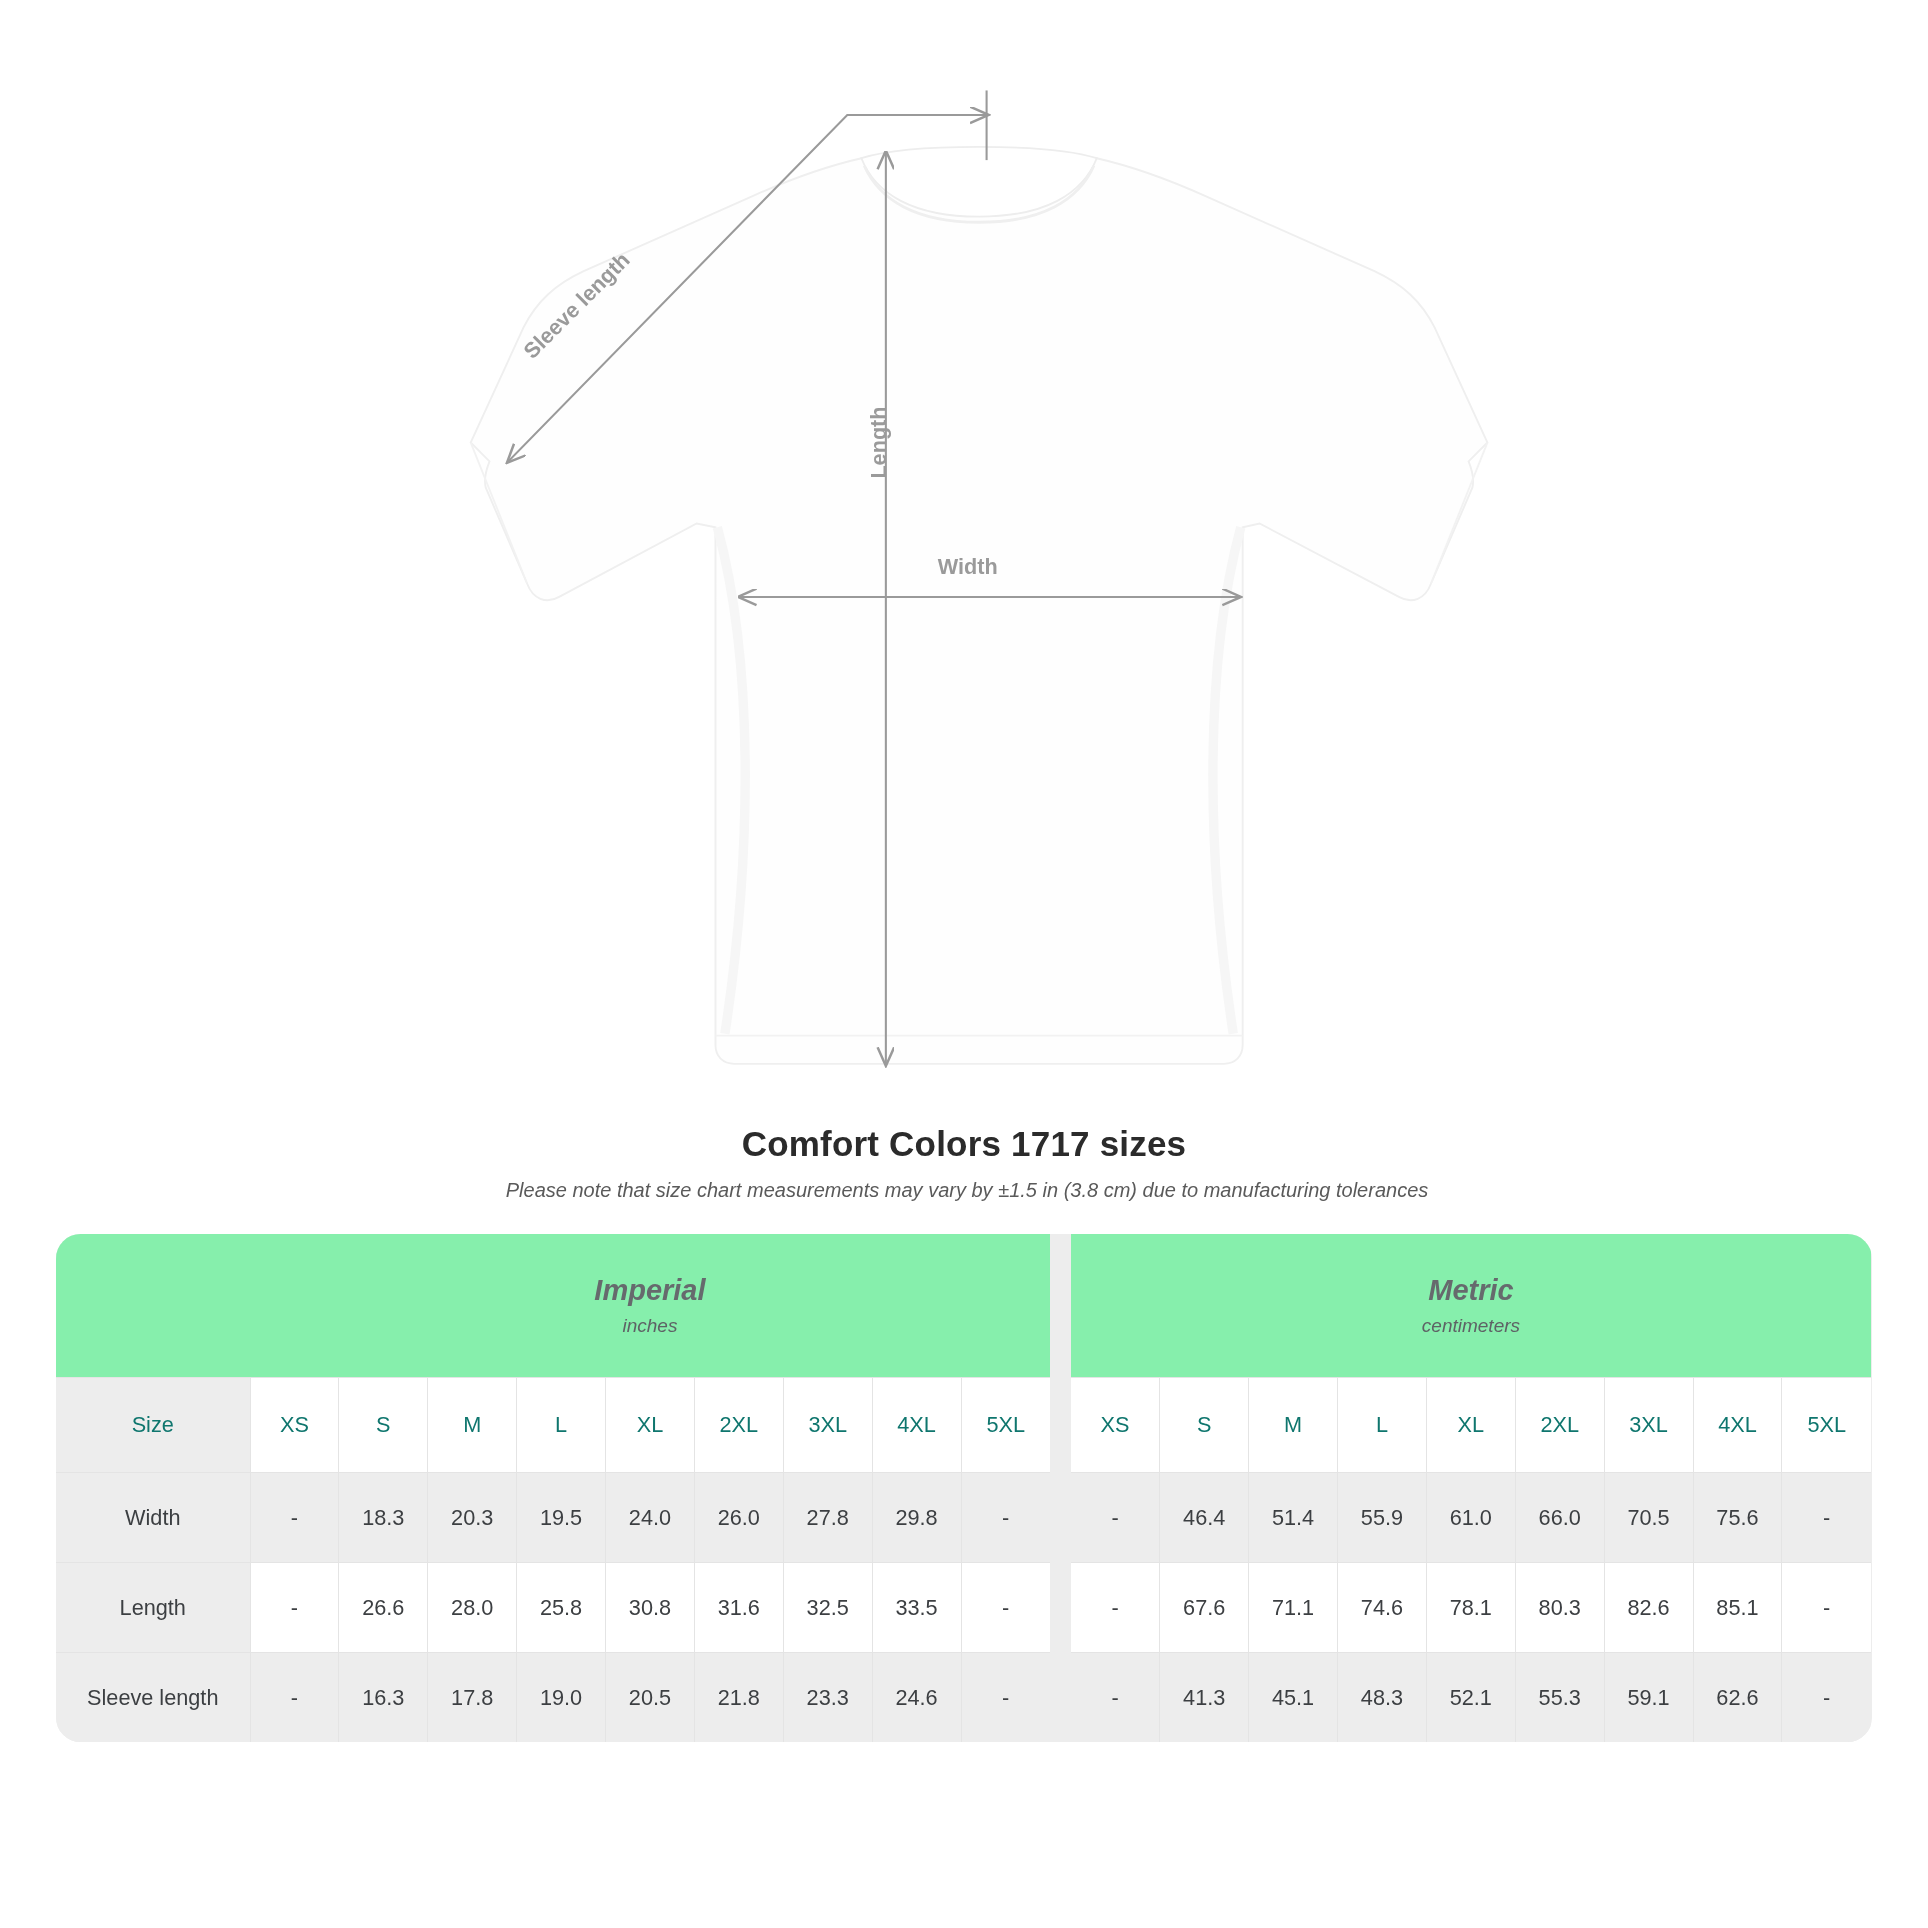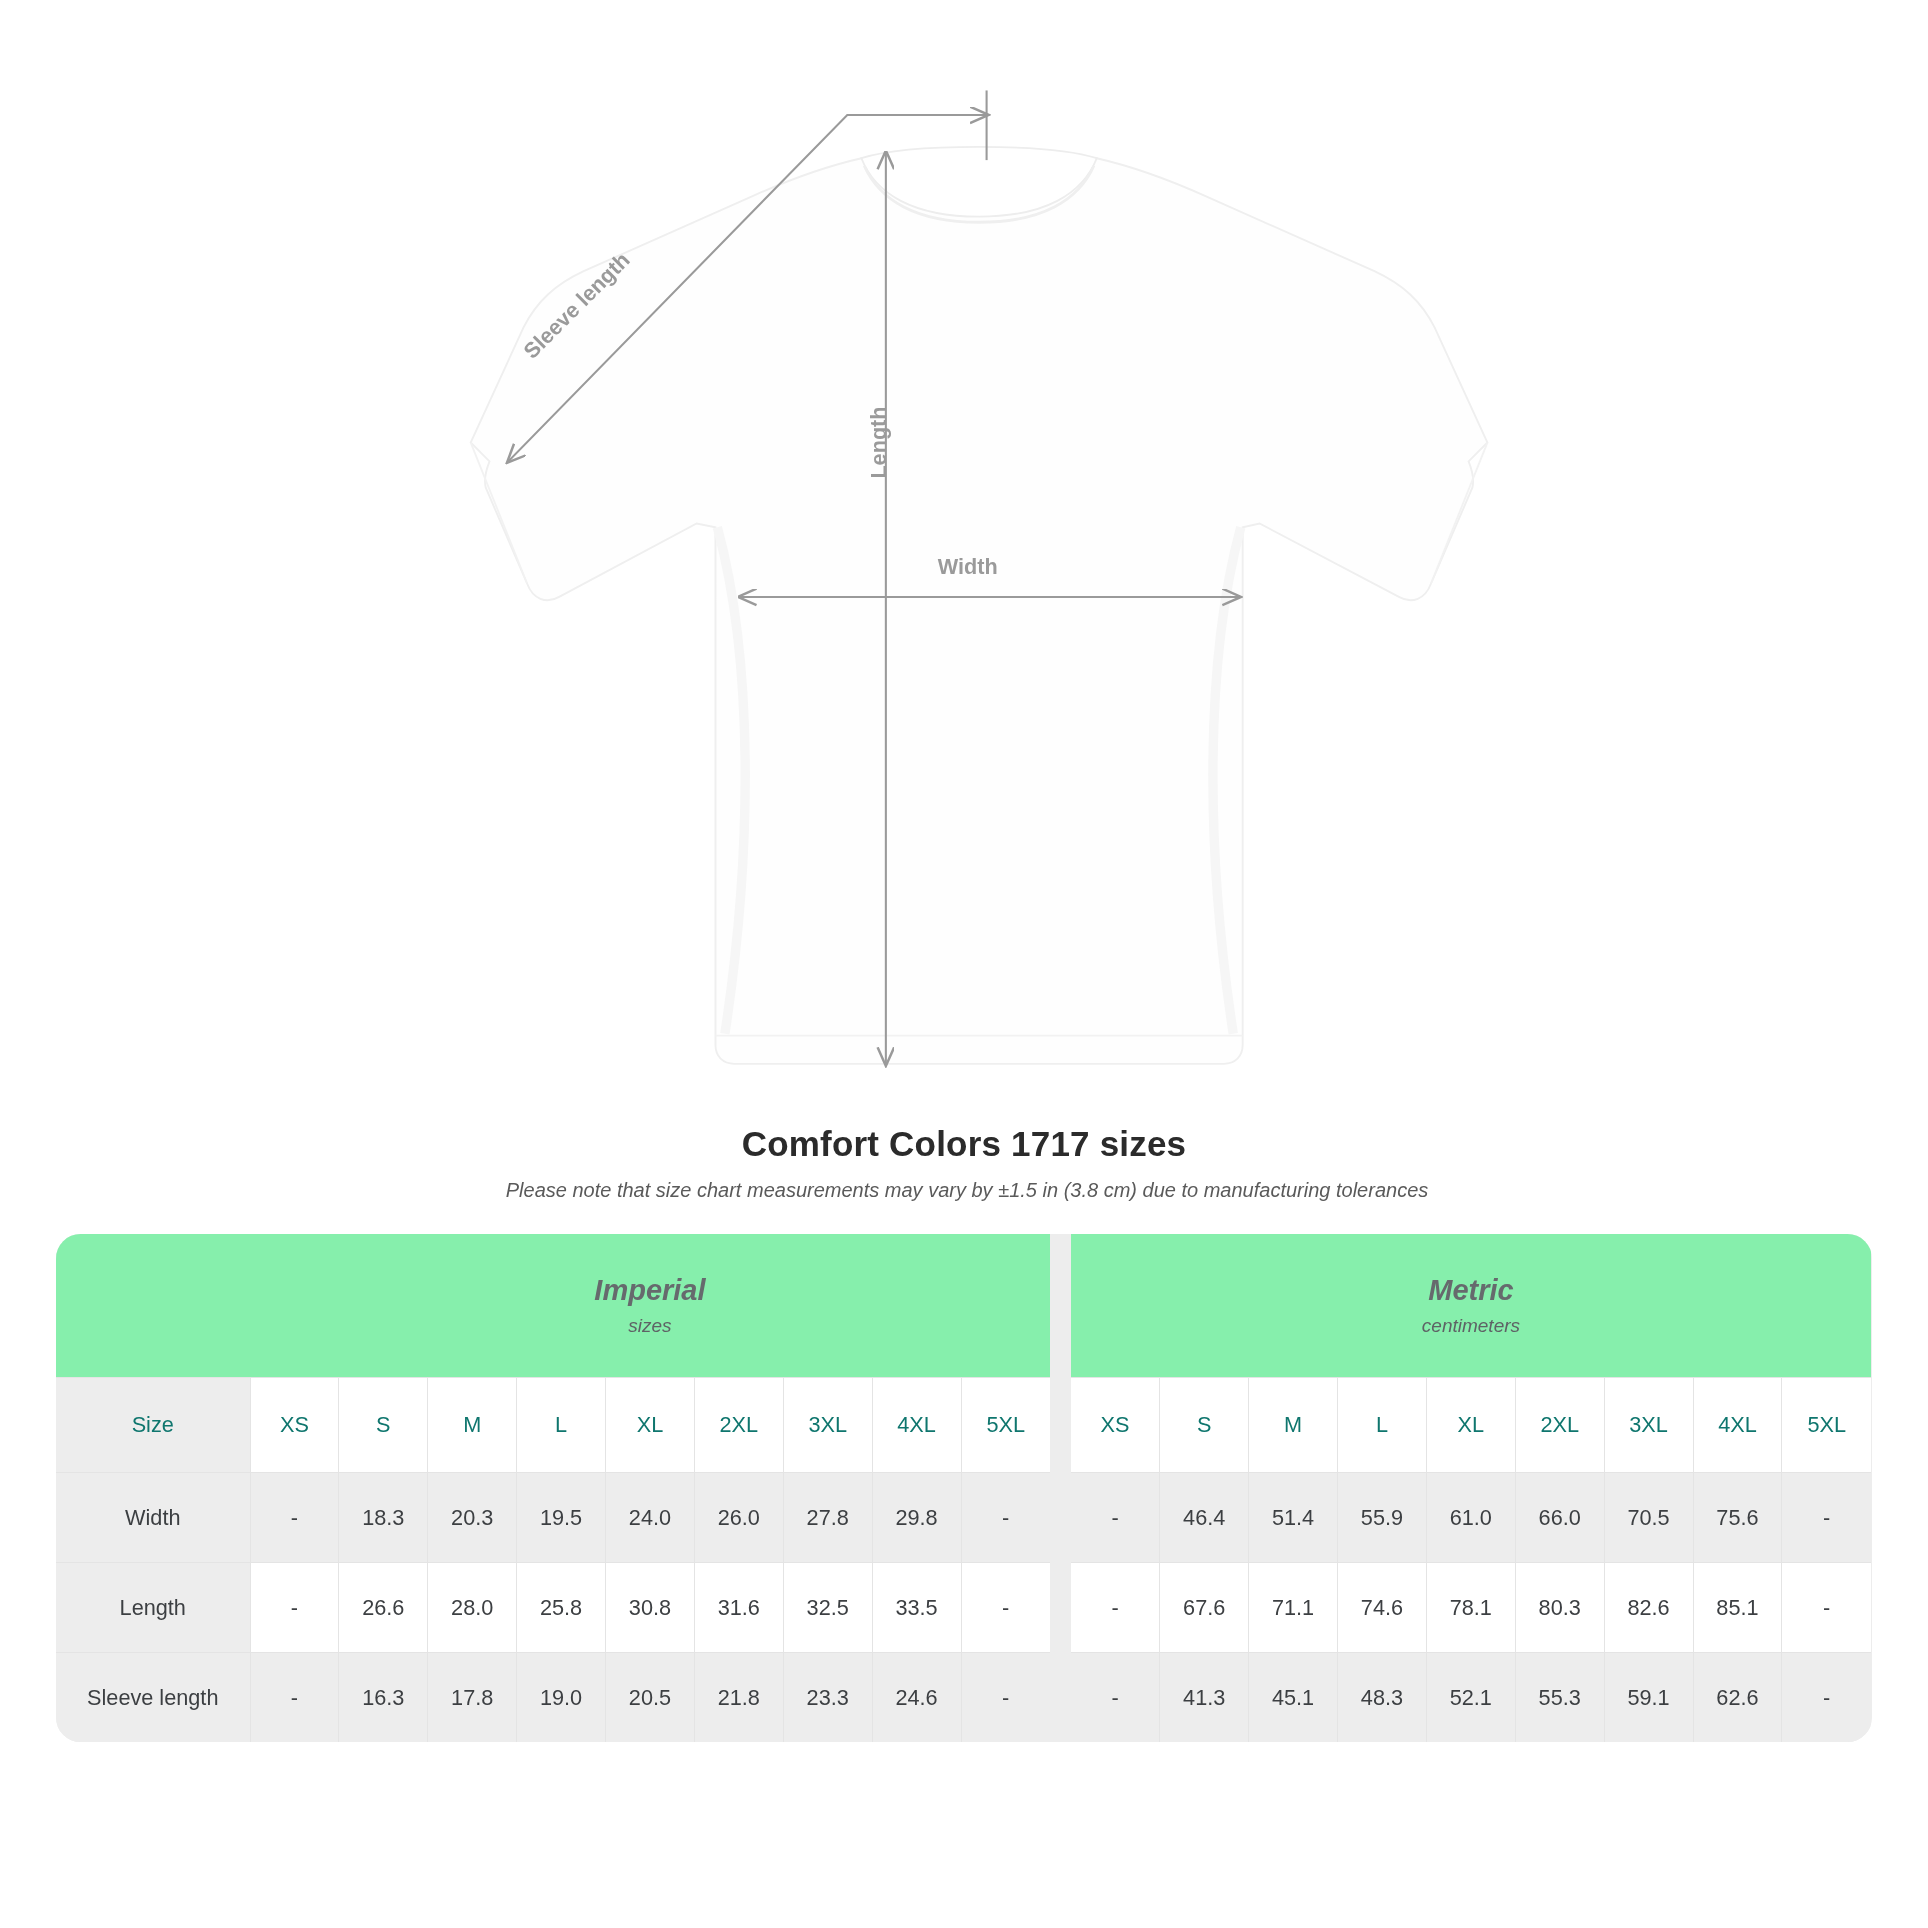--- a/index.html
+++ b/index.html
@@ -223,21 +223,21 @@
         <col span="9">
         <col class="sep">
         <col span="9">
       </colgroup>
       <tbody>
 
         <tr>
           <td class="unit-cell"></td>
           <td class="unit-cell" colspan="9">
             <div class="unit-name">Imperial</div>
-            <div class="unit-sub">sizes</div>
+            <div class="unit-sub">inches</div>
           </td>
           <td class="unit-cell sep"></td>
           <td class="unit-cell" colspan="9">
             <div class="unit-name">Metric</div>
             <div class="unit-sub">centimeters</div>
           </td>
         </tr>
 
         <tr class="row-size">
           <th class="rowlabel hline">Size</th>

